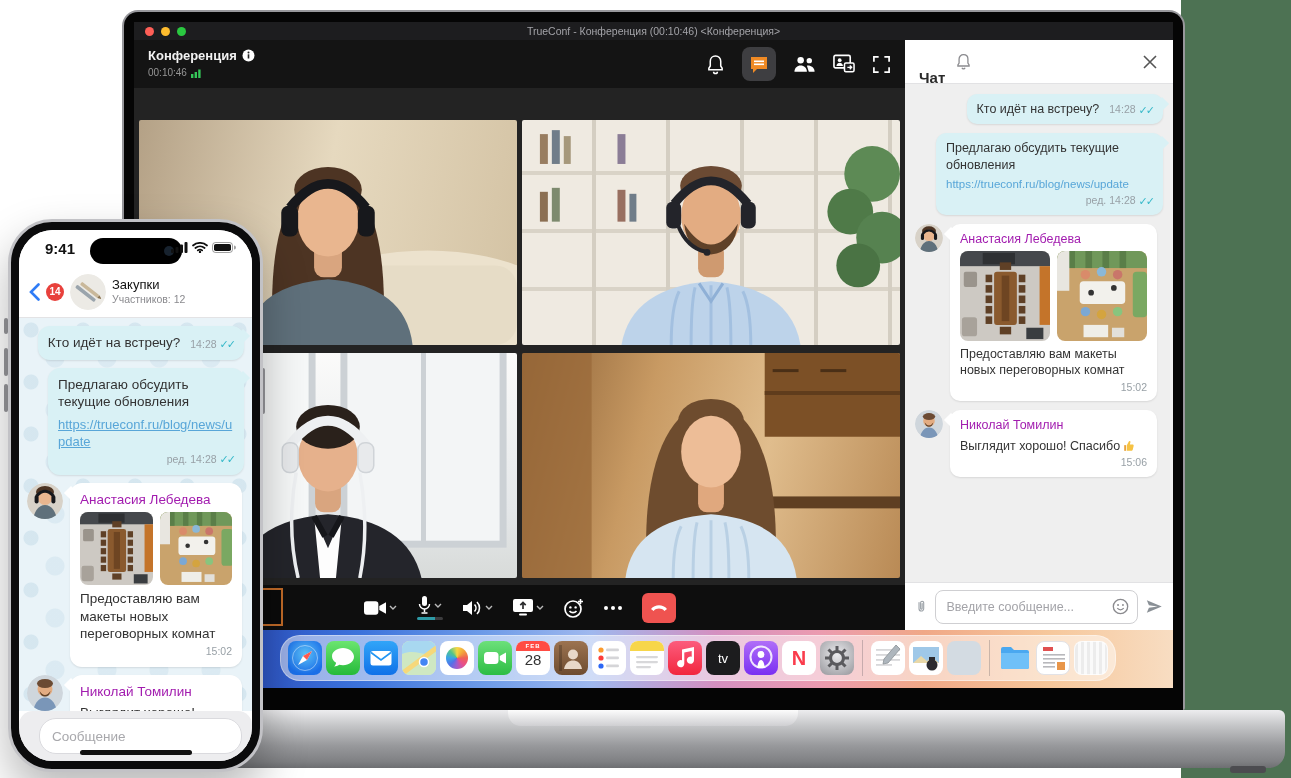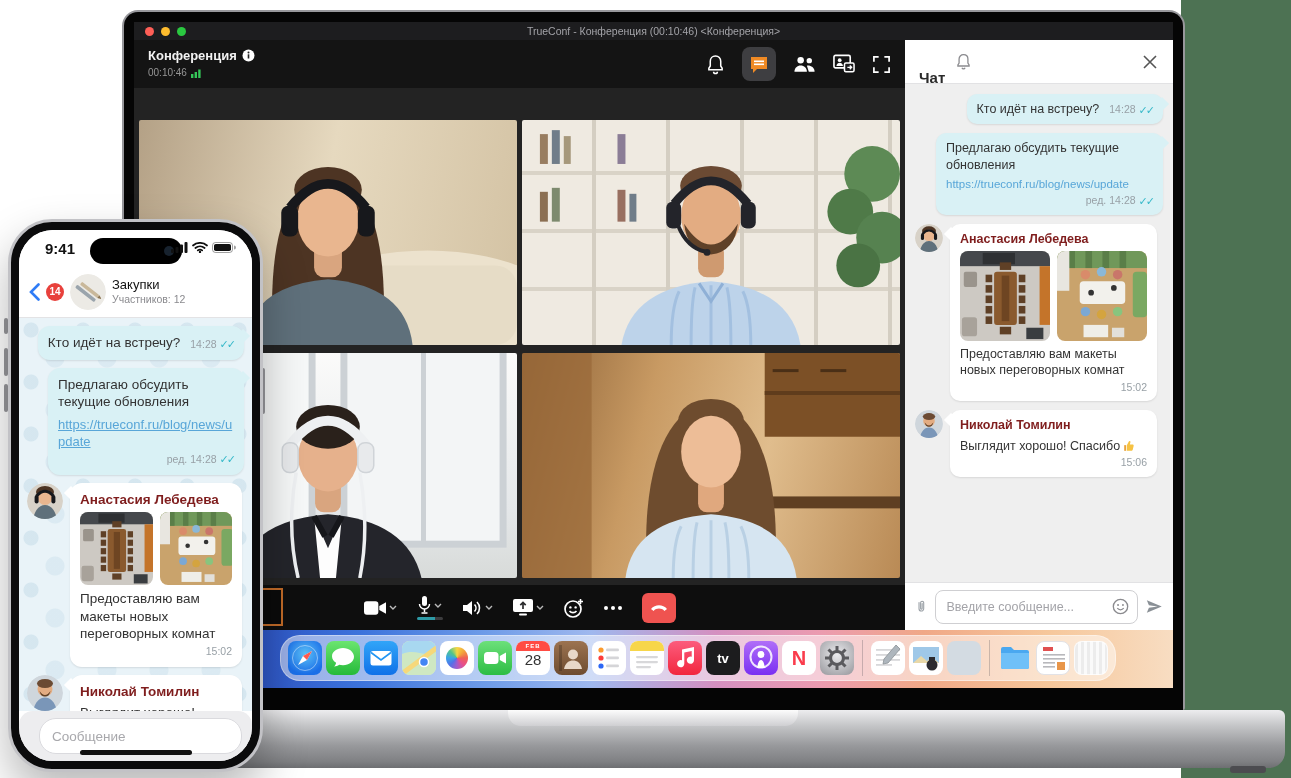--- a/index.html
+++ b/index.html
@@ -40,40 +40,40 @@
   .miclevel{width:26px;height:3px;border-radius:2px;background:linear-gradient(90deg,#2e9aa6 0 70%,#3c3c3e 70%);}
   .hangup{width:34px;height:30px;border-radius:6px;background:#ef5350;display:flex;align-items:center;justify-content:center;}
   
   .dockstrip{left:0;top:608px;width:1039px;height:58px;background:linear-gradient(90deg,#16247e 0%,#2b4fc0 10%,#3d74dc 22%,#6f9ce8 34%,#9fb8ee 44%,#d490c0 56%,#eb9bb0 66%,#f0a887 76%,#f6c79b 88%,#f8ddc2 100%);}
   .dock{position:absolute;left:146px;top:5px;height:46px;background:rgba(255,255,255,0.5);border:1px solid rgba(255,255,255,0.4);border-radius:20px;display:flex;align-items:center;gap:4px;padding:0 7px;box-sizing:border-box;}
   .dk{width:34px;height:34px;border-radius:8px;position:relative;overflow:hidden;flex:0 0 auto;}
   .dkdiv{width:1px;height:36px;background:rgba(60,60,70,0.25);margin:0 4px;flex:0 0 auto;}
   .cal-top{position:absolute;top:0;left:0;right:0;height:10px;background:#ff4b43;color:#fff;font-size:6px;font-weight:bold;text-align:center;line-height:10px;letter-spacing:1px;}
   .cal-day{position:absolute;top:10px;left:0;right:0;text-align:center;font-size:15px;color:#333;}
   .flower{position:absolute;left:6px;top:6px;width:22px;height:22px;border-radius:50%;background:conic-gradient(#f6d743,#f2a33c,#ef6056,#e84e8a,#a35ccb,#5472e8,#3aa3e8,#52c58a,#f6d743);}
-  .tvlabel{position:absolute;inset:0;display:flex;align-items:center;justify-content:center;color:#fff;font-weight:bold;font-size:13px;}
+  .tvlabel{position:absolute;inset:0;display:flex;align-items:center;justify-content:center;color:#fff;font-weight:normal;font-size:13px;}
   .newslabel{position:absolute;inset:0;display:flex;align-items:center;justify-content:center;color:#fa3c4c;font-weight:bold;font-size:20px;}
   .trash{background:repeating-linear-gradient(90deg,#ececec 0 3px,#fafafa 3px 6px);border:1px solid rgba(255,255,255,0.8);box-sizing:border-box;}
   
   .chatpanel{left:771px;top:18px;width:268px;height:590px;background:#efefef;}
   .chp-header{position:absolute;left:0;top:0;width:268px;height:44px;background:#fff;border-bottom:1px solid #e2e2e4;display:flex;align-items:center;box-sizing:border-box;}
   .chp-title{font-size:15px;font-weight:bold;color:#2b2b2b;margin-left:14px;margin-top:32px;}
   .chp-msgs{position:absolute;left:0;top:44px;width:268px;height:498px;padding:10px;box-sizing:border-box;display:flex;flex-direction:column;gap:9px;overflow:hidden;}
   .chp-input{position:absolute;left:0;bottom:0;width:268px;height:48px;background:#fff;border-top:1px solid #e2e2e4;display:flex;align-items:center;box-sizing:border-box;padding:0 10px;gap:8px;}
   
   .bub{position:relative;border-radius:10px;padding:7px 10px;box-shadow:0 1px 2px rgba(0,0,0,0.10);font-size:12.5px;color:#333;line-height:1.3;}
   .bub.out{background:#d9f1f5;align-self:flex-end;}
   .bub.in{background:#fff;}
   .bub.out::before{content:"";position:absolute;top:5px;right:-4px;width:10px;height:10px;background:#d9f1f5;transform:rotate(45deg);}
   .bub.in::before{content:"";position:absolute;top:5px;left:-4px;width:10px;height:10px;background:#fff;transform:rotate(45deg);}
   .oneline{display:flex;align-items:flex-end;gap:10px;}
   .meta{display:flex;justify-content:flex-end;align-items:center;gap:3px;color:#98a0a6;font-size:10.5px;margin-top:2px;white-space:nowrap;}
   .checks{color:#35b8c9;letter-spacing:-2px;font-size:11px;}
   .msg-link{color:#58a6d8;text-decoration:none;font-size:11.5px;display:block;margin-top:4px;cursor:pointer;}
-  .author{color:#7f1d1d;font-weight:bold;margin-bottom:4px;}
+  .author{color:#a21caf;font-weight:normal;margin-bottom:4px;}
   .inrow{display:flex;gap:7px;align-items:flex-start;}
   .avatar{width:28px;height:28px;border-radius:50%;overflow:hidden;flex:0 0 auto;}
   .attach-row{display:flex;gap:7px;margin:2px 0 5px 0;}
   .attach{border-radius:8px;overflow:hidden;}
   .fakein{flex:1;height:32px;border:1px solid #cfcfd2;border-radius:8px;background:#fff;font-size:12.5px;color:#333;padding:0 30px 0 10px;outline:none;font-family:inherit;}
   .fakein::placeholder{color:#a3a3a8;}
   
   .phone{left:8px;top:219px;width:255px;height:553px;background:#0b0b0c;border:3px solid #c2c2c6;border-radius:44px;box-sizing:border-box;box-shadow:0 22px 45px rgba(0,0,0,0.28);z-index:6;}
   .phone-btn{background:#97979b;border-radius:2px;z-index:5;}
   .pscreen{position:absolute;left:8px;top:8px;width:233px;height:531px;border-radius:34px;background:#fff;overflow:hidden;display:flex;flex-direction:column;}

